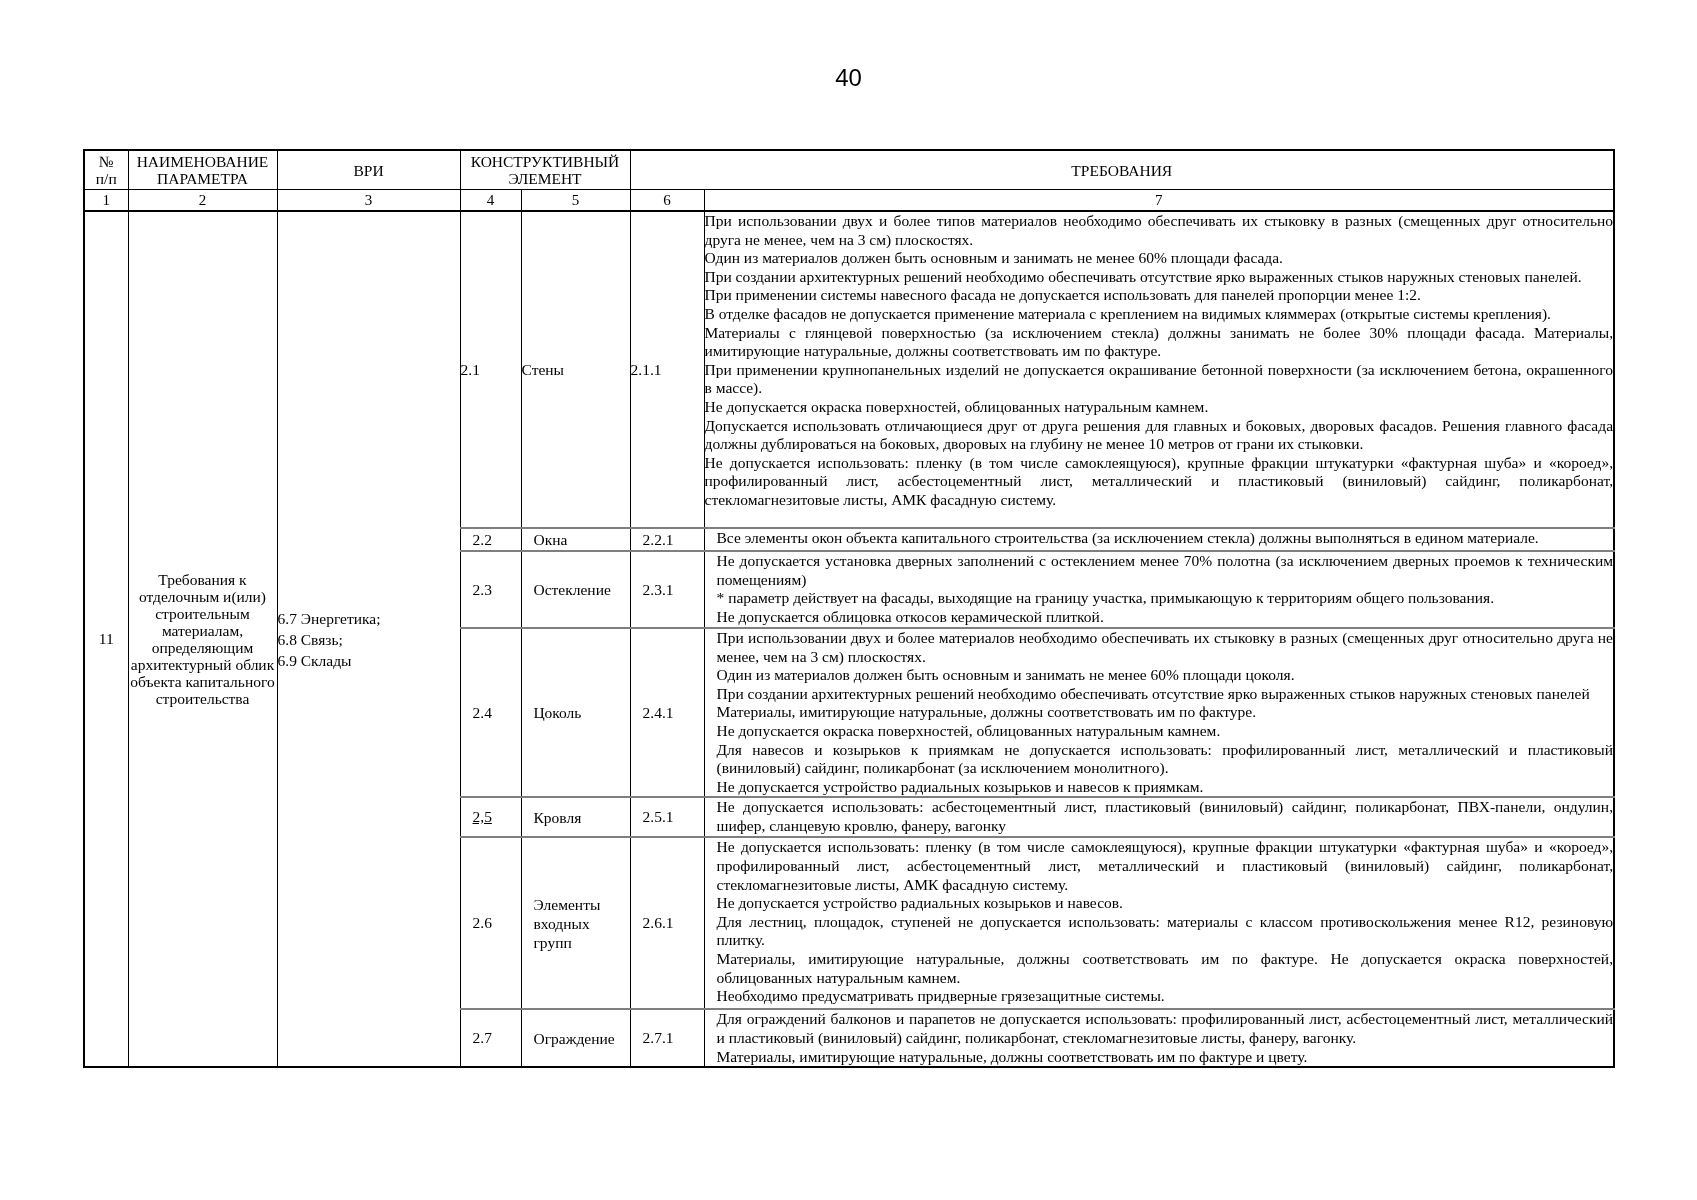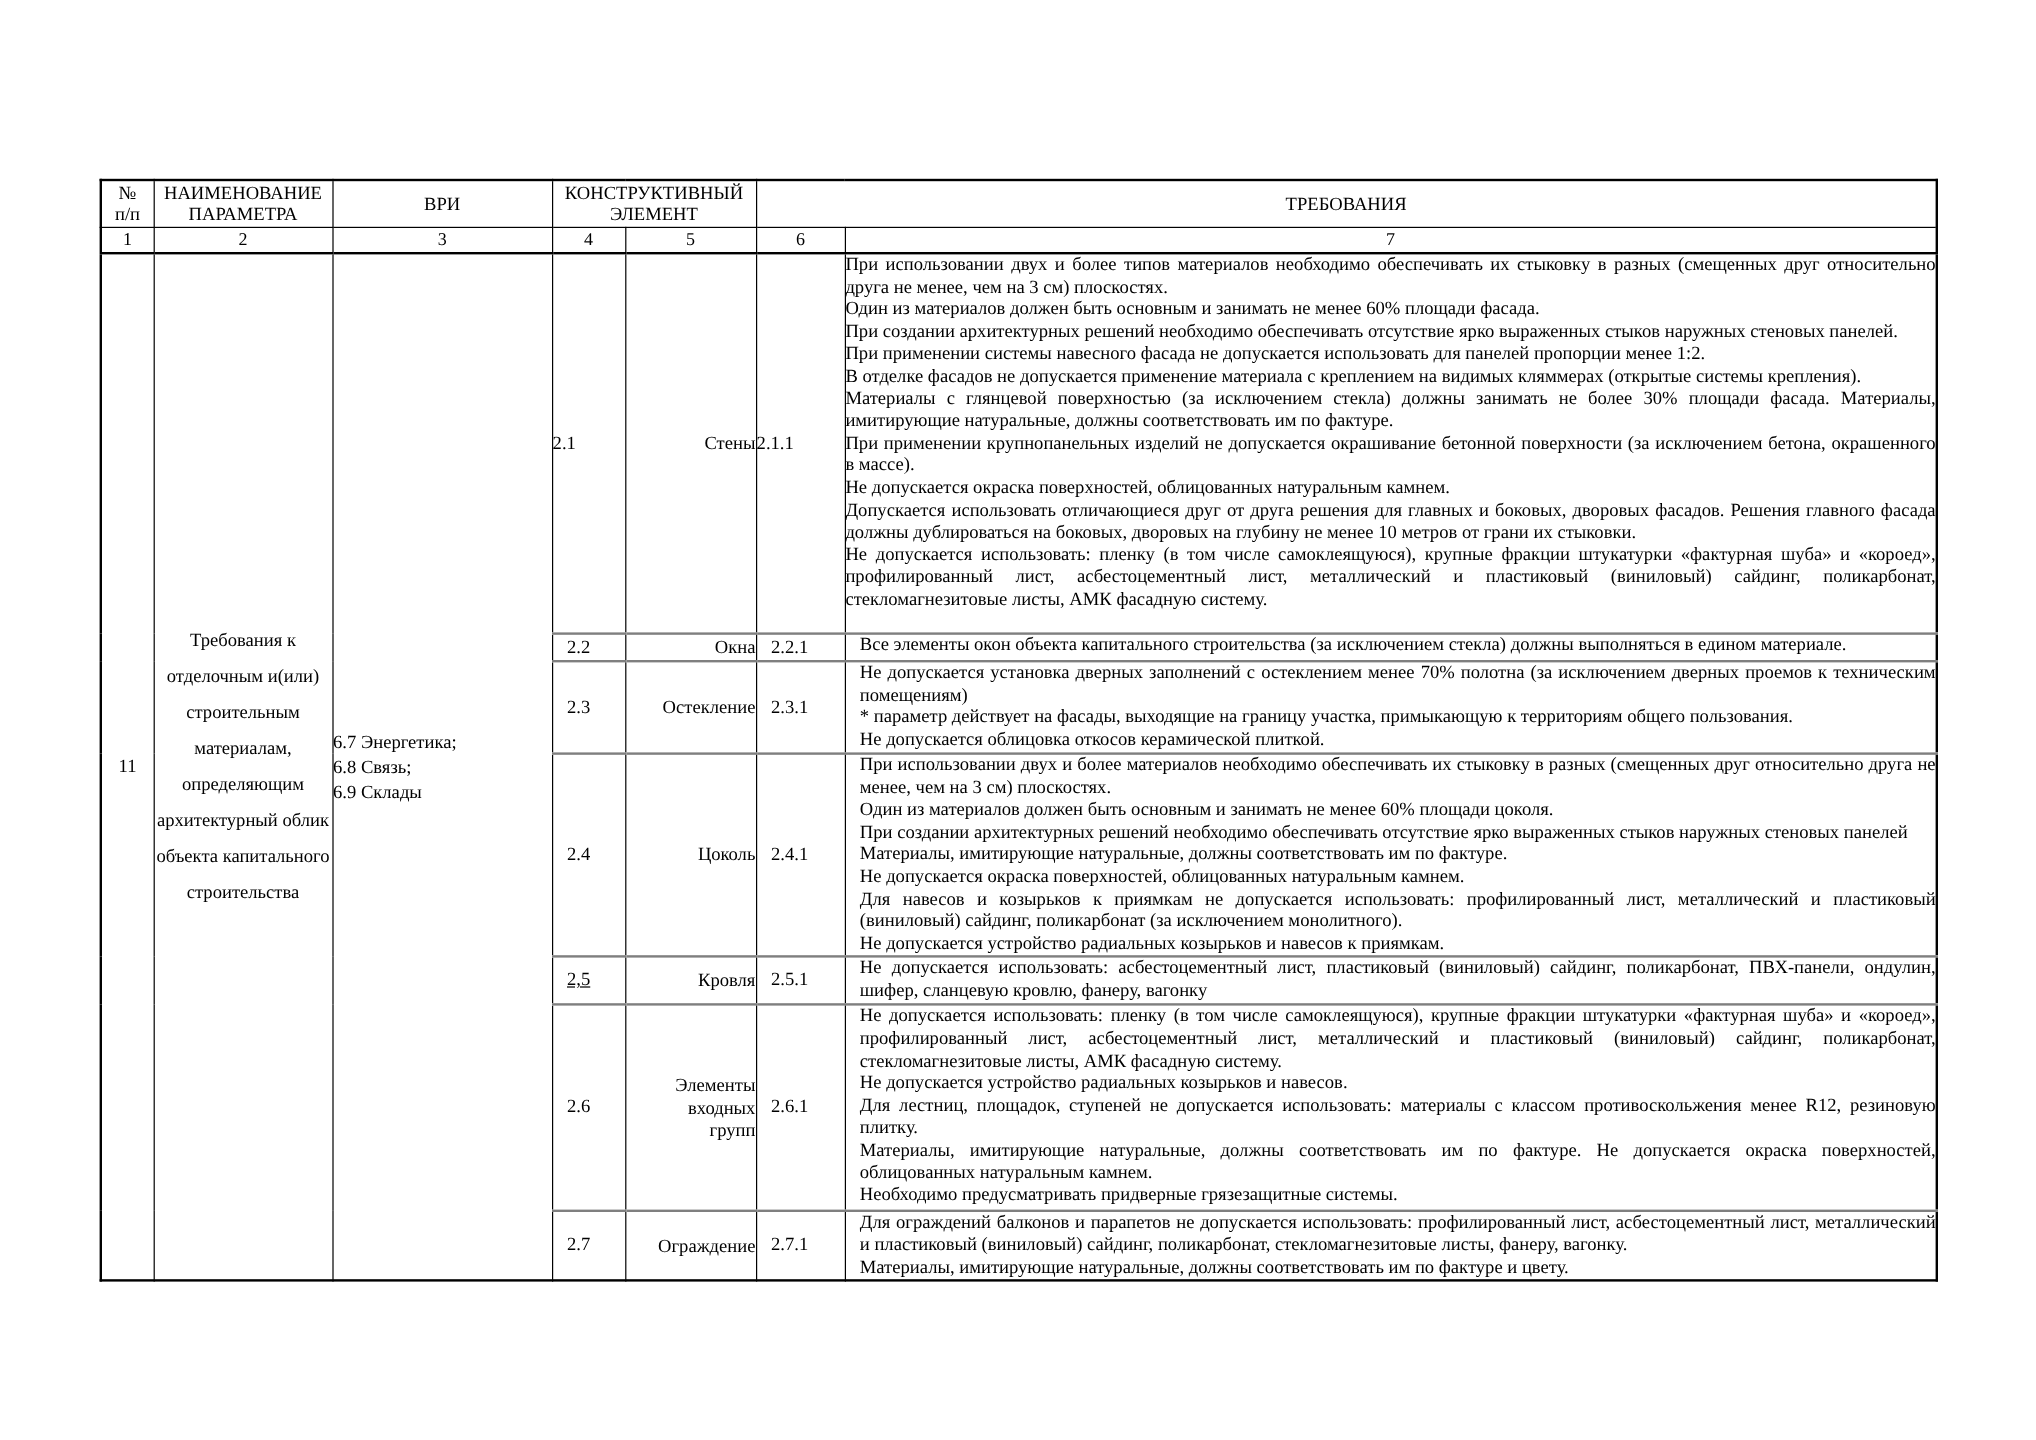--- a/index.html
+++ b/index.html
@@ -58,53 +58,54 @@
     height: 20px;
     font-size: 15px;
     line-height: 18px;
     border-bottom: 2px solid #000;
   }
   tbody td { vertical-align: middle; border-radius: 27px; }
   td.rownum-cell, td.param-cell {
     text-align: center;
   }
   td.param-cell {
-    line-height: 30px;
+    line-height: 17px;
     padding: 0 4px;
     margin-left: 28px;
   }
   td.vri-cell {
     text-align: left;
     white-space: pre-line;
     line-height: 21px;
     padding: 0 2px;
   }
   td.code-cell, td.reqcode-cell {
   }
   td.elem-cell {
-    text-align: right;
+    text-align: left;
     line-height: 19px;
     padding: 0 2px;
   }
   td.req-cell {
     vertical-align: top;
     padding: 0 4px 0 3px;
   }
   td.req-cell .par {
     text-align: justify;
     line-height: 18.6px;
   }
   td.req-cell .par.em { }
   tbody tr.sub + tr.sub td { border-top: 2px solid #7f7f7f; padding-left: 12px; }
 </style>
 </head>
 <body>
 
 <div class="page">
 
+  <div class="page-number">40</div>
 
   <table class="spec">
     <colgroup>
       <col style="width:44px">
       <col style="width:149px">
       <col style="width:183px">
       <col style="width:61px">
       <col style="width:109px">
       <col style="width:74px">
       <col style="width:910px">

